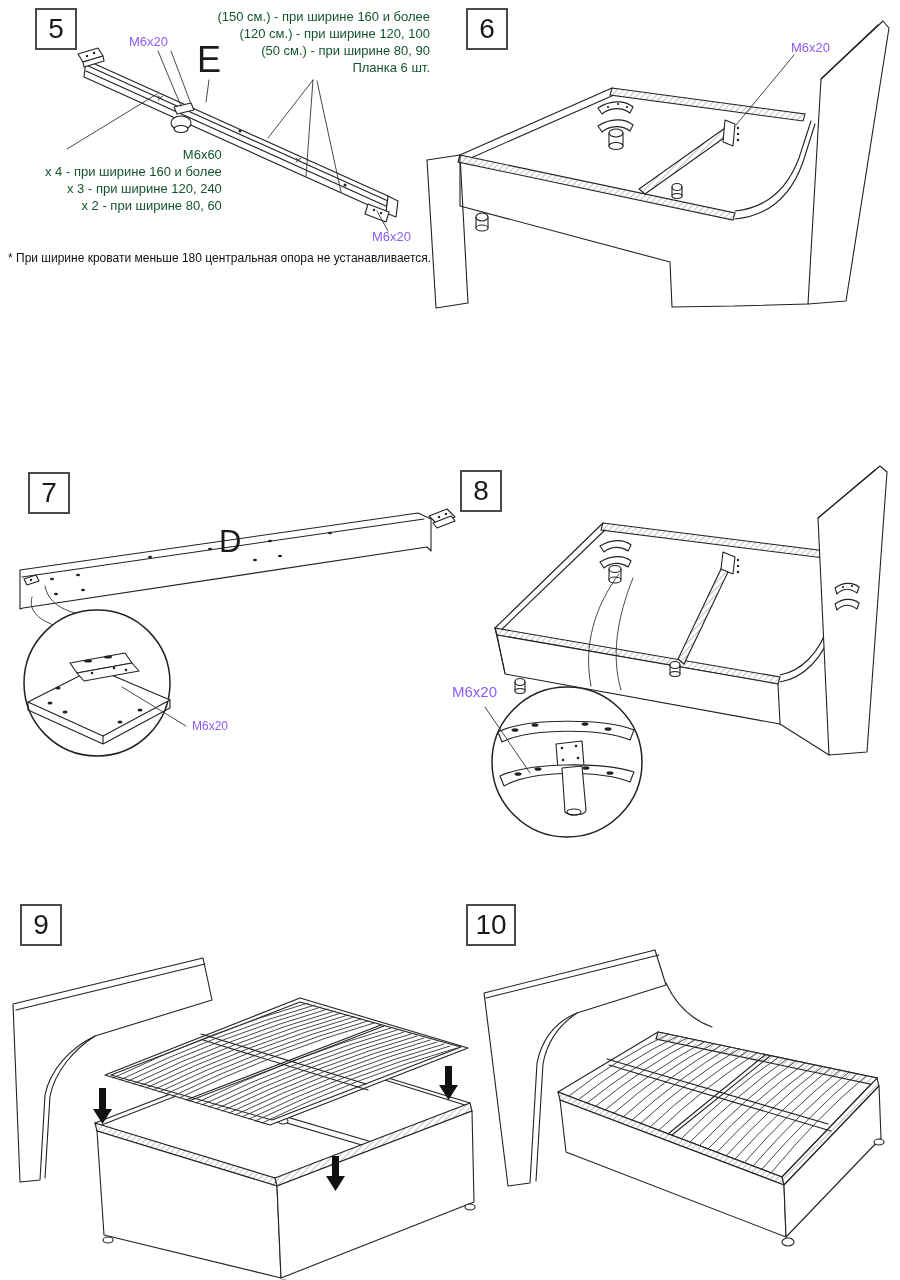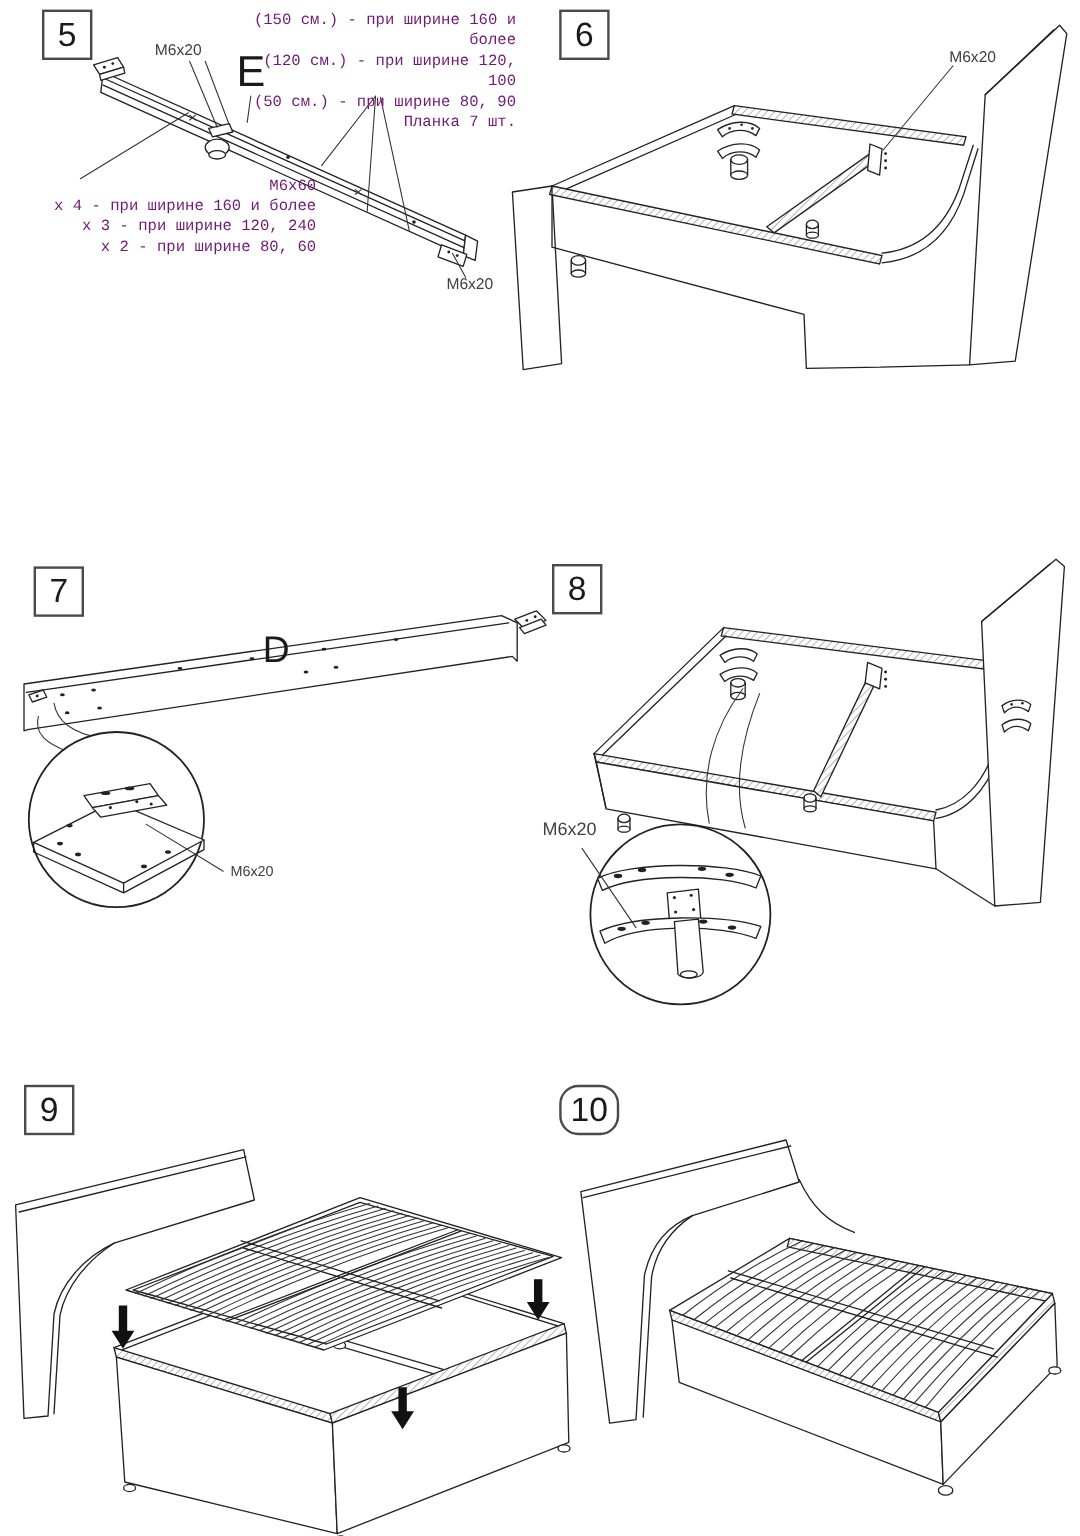--- a/index.html
+++ b/index.html
@@ -1,26 +1,26 @@
 <!DOCTYPE html>
 <html><head>
 <meta charset="utf-8">
 <style>
   html,body{margin:0;padding:0;background:#fff;}
   .page{position:relative;width:900px;height:1280px;background:#fff;overflow:hidden;
         font-family:"Liberation Sans",sans-serif;color:#111;}
   .stepbox{position:absolute;width:38px;height:38px;border:2px solid #4a4a4a;background:#fff;
            display:flex;align-items:center;justify-content:center;
            font-size:28px;line-height:1;color:#1a1a1a;}
-  .stepbox.wide{width:46px;border-radius:16px;}
-  .lbl{position:absolute;font-size:13px;line-height:1.15;white-space:nowrap;color:#404040;}
+  .stepbox.wide{width:46px;}
+  .lbl{position:absolute;font-size:13px;line-height:1.15;white-space:nowrap;color:#8b5cf6;}
   .lbl-sm{font-size:12px;}
   .lbl-md{font-size:15px;}
   .bigletter{position:absolute;font-size:36px;line-height:1;color:#1a1a1a;}
-  .noteblock{position:absolute;font-size:13px;line-height:17px;color:#701a75;font-family:Liberation Mono, monospace;}
+  .noteblock{position:absolute;font-size:13px;line-height:17px;color:#14532d;}
   .noteblock.right{text-align:right;}
   .footnote{position:absolute;font-size:12px;color:#111;white-space:nowrap;}
   svg{position:absolute;overflow:visible;}
   svg *{vector-effect:none;}
   .ln{stroke:#222;stroke-width:1.1;fill:none;stroke-linecap:round;stroke-linejoin:round;}
   .lnthin{stroke:#333;stroke-width:0.9;fill:none;stroke-linecap:round;}
   .wh{fill:#fff;stroke:#222;stroke-width:1.1;stroke-linejoin:round;}
   .dot{fill:#222;stroke:none;}
   .arrow{fill:#111;stroke:none;}
 </style>
@@ -63,29 +63,30 @@
                               M67,149 L157,94 M388,231 L377,211"></path>
     </g>
   </svg>
 
   <div class="lbl" style="left:129px;top:35px;">M6x20</div>
   <div class="bigletter" style="left:197px;top:42px;">E</div>
   <div class="noteblock right" style="left:210px;top:8px;width:220px;">
     <div>(150 см.) - при ширине 160 и более</div>
     <div>(120 см.) - при ширине 120, 100</div>
     <div>(50 см.) - при ширине 80, 90</div>
-    <div>Планка 7 шт.</div>
+    <div>Планка 6 шт.</div>
   </div>
   <div class="noteblock" style="left:45px;top:146px;text-align:right;">
     <div>M6x60</div>
     <div>x 4 - при ширине 160 и более</div>
     <div>x 3 - при ширине 120, 240</div>
     <div>x 2 - при ширине 80, 60</div>
   </div>
   <div class="lbl" style="left:372px;top:230px;">M6x20</div>
+  <div class="footnote" style="left:8px;top:251px;">* При ширине кровати меньше 180 центральная опора не устанавливается.</div>
 
   <div class="stepbox" style="left:466px;top:8px;">
     <span>6</span>
   </div>
 
   <svg style="left:420px;top:0;" width="480" height="320" viewBox="0 0 480 320">
     <defs>
       <pattern id="h6" patternUnits="userSpaceOnUse" width="4.5" height="4.5" patternTransform="rotate(45)">
         <rect width="4.5" height="4.5" fill="#fff"></rect>
         <line x1="0" y1="0" x2="0" y2="4.5" stroke="#666" stroke-width="0.8"></line>

